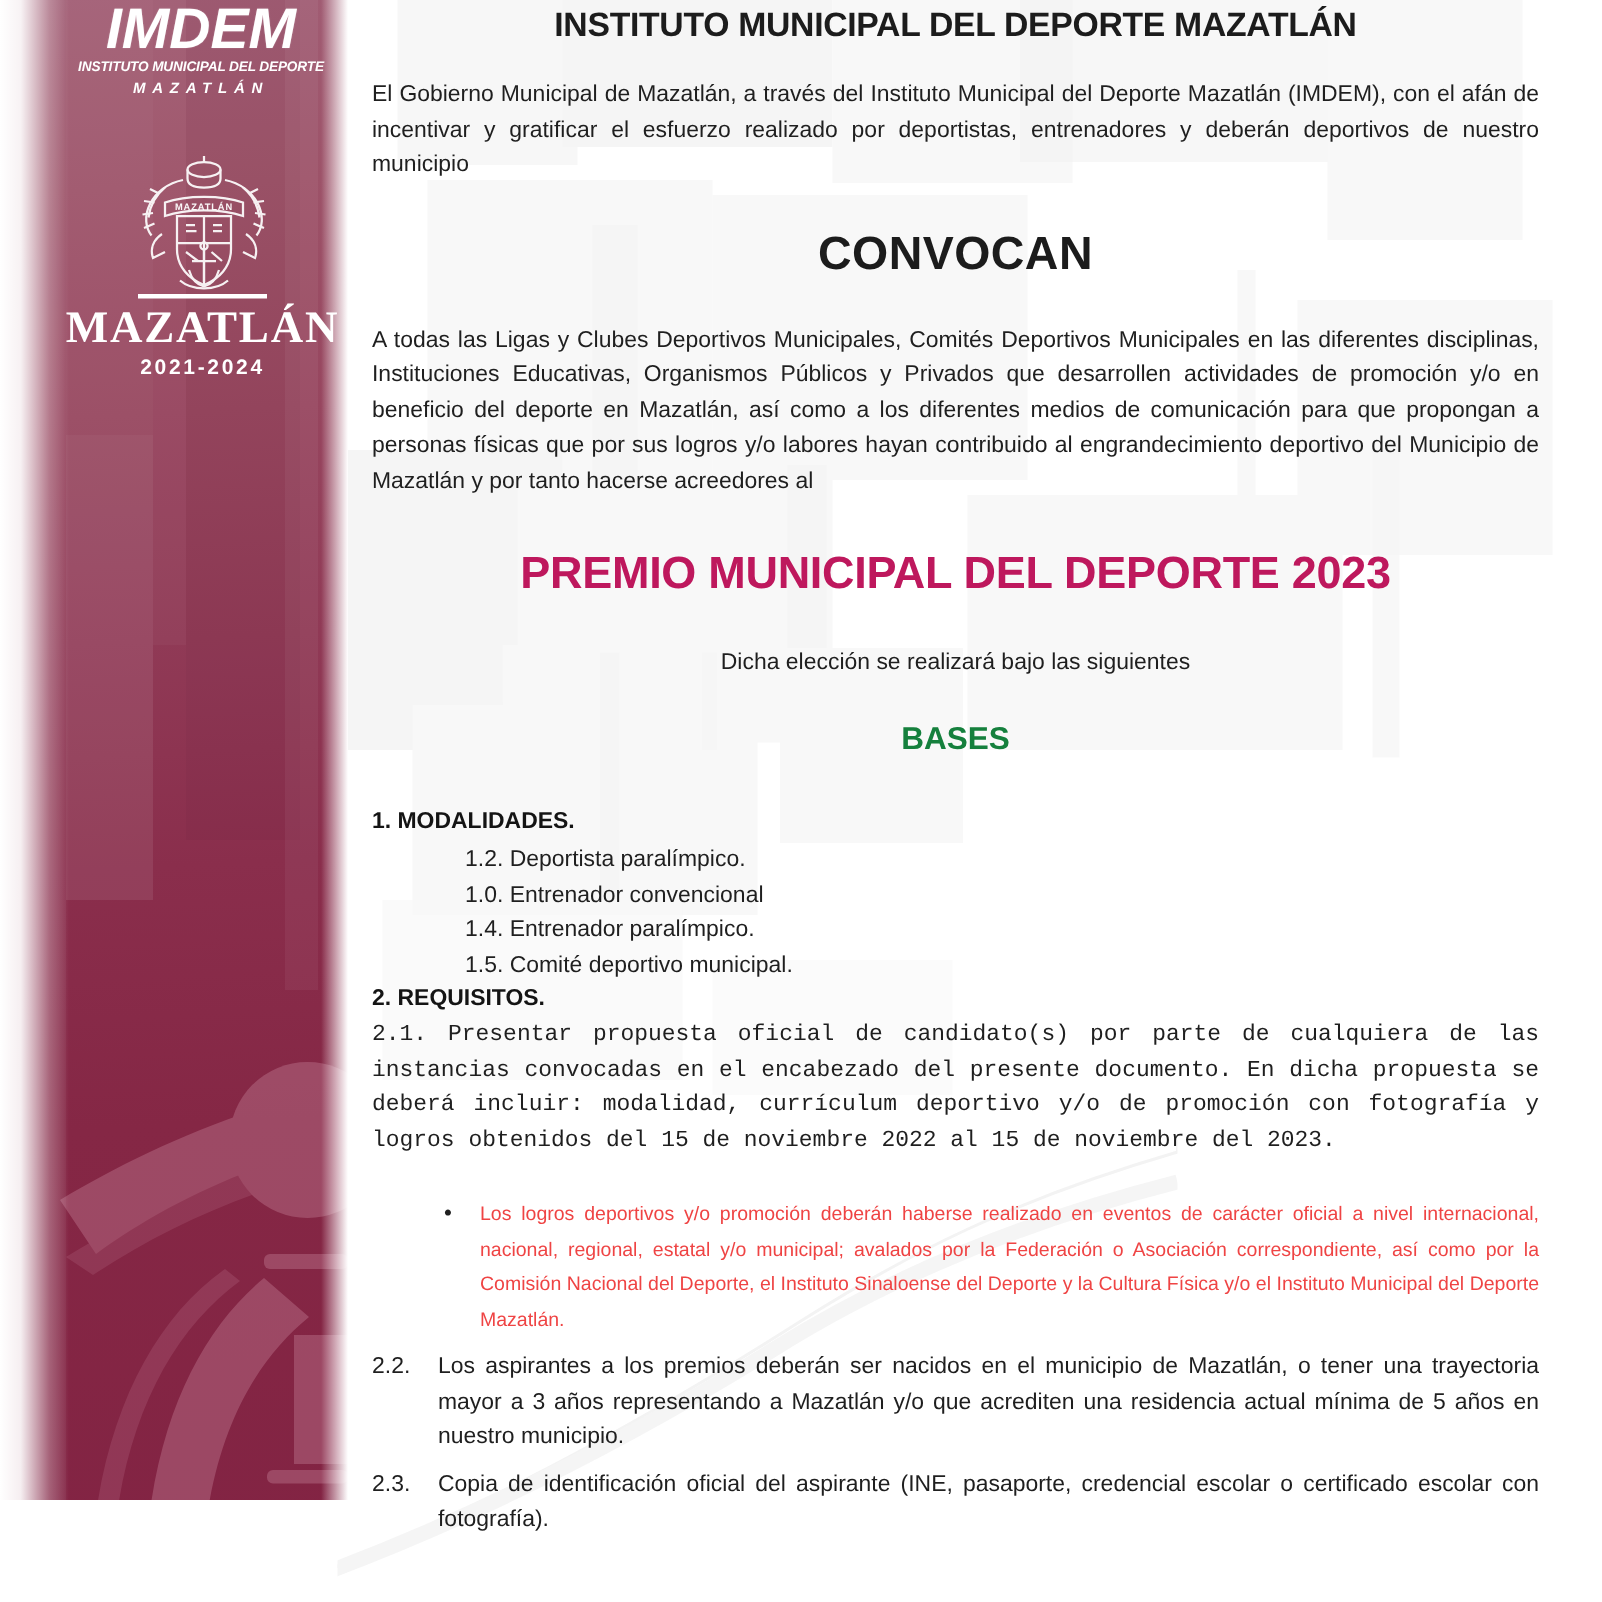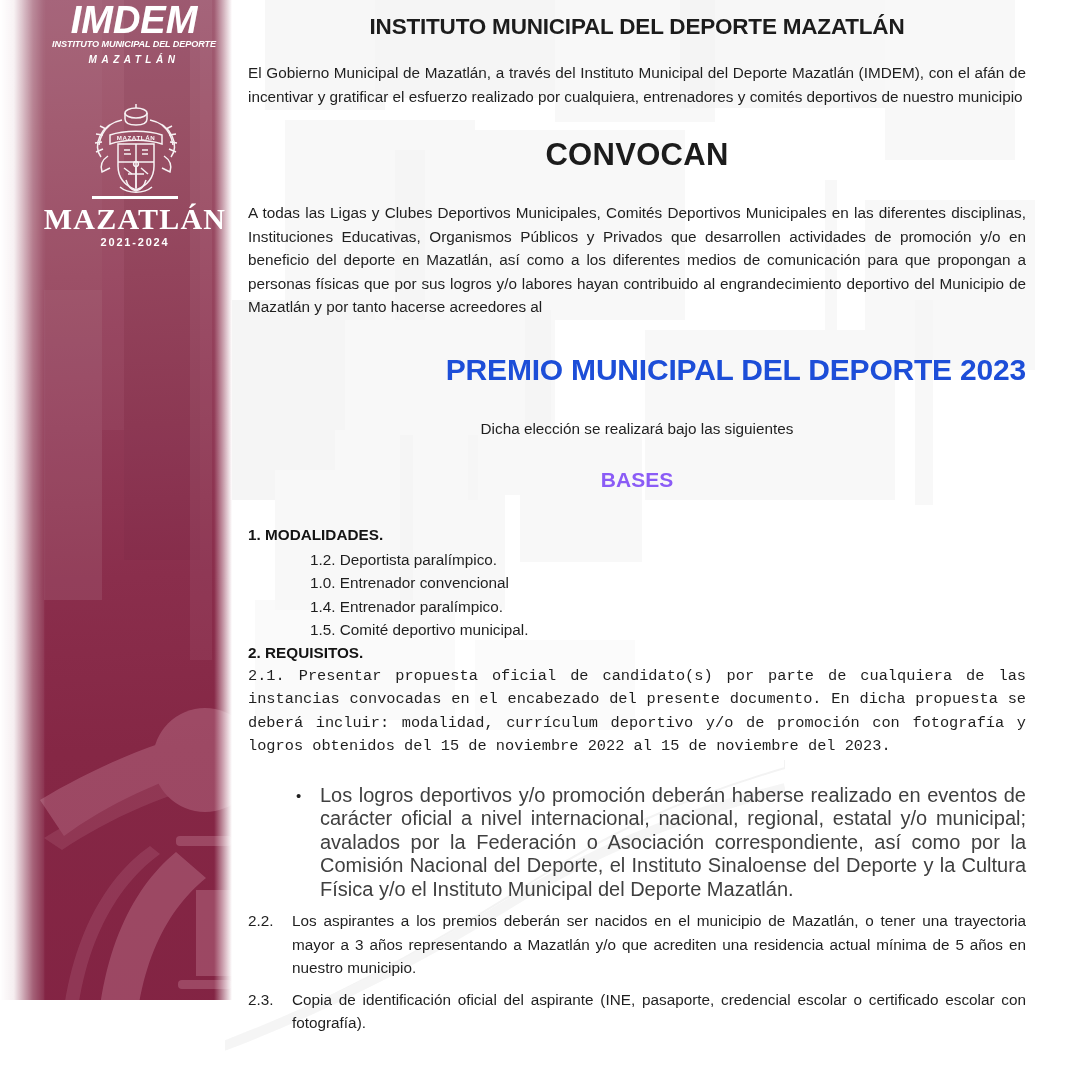--- a/index.html
+++ b/index.html
@@ -137,30 +137,30 @@
     font-family: "Liberation Serif", serif;
     font-weight: bold;
     font-size: 30px;
     line-height: 30px;
     letter-spacing: 1.2px;
     color: #ffffff;
   }
   #mazatlan-years {
     font-family: "Liberation Sans", sans-serif;
     font-weight: bold;
-    font-size: 11px;
+    font-size: 14px;
     letter-spacing: 1.8px;
     color: #ffffff;
     margin-top: 2px;
   }
 
   
   #content {
     position: absolute;
-    left: 248px; top: 12px;
+    left: 248px; top: 2px;
     width: 778px;
     height: 761px;
     color: #231f20;
   }
 
   #doc-title {
     font-family: "Liberation Sans", sans-serif;
     font-weight: bold;
     font-size: 22.5px;
     line-height: 26px;
@@ -190,41 +190,41 @@
     margin-top: 30px;
   }
 
   #convoca-p { margin-top: 29px; }
 
   #premio {
     font-family: "Liberation Sans", sans-serif;
     font-size: 30px;
     line-height: 34px;
     letter-spacing: -0.2px;
-    text-align: right;
-    color: #1d4ed8;
+    text-align: center;
+    color: #be185d;
     margin-top: 34px;
   }
 
   #dicha {
     font-family: "Liberation Sans", sans-serif;
     font-size: 15.3px;
     line-height: 22px;
     text-align: center;
     color: #1f1f1f;
     margin-top: 31px;
   }
 
   #bases {
     font-family: "Liberation Sans", sans-serif;
     font-weight: bold;
     font-size: 21px;
     line-height: 24px;
     text-align: center;
-    color: #8b5cf6;
+    color: #15803d;
     margin-top: 28px;
   }
 
   .sec-head {
     font-family: "Liberation Sans", sans-serif;
     font-weight: bold;
     font-size: 15.3px;
     line-height: 22px;
     color: #141414;
   }
@@ -253,23 +253,23 @@
     flex: 0 0 30px;
     font-size: 15px;
     line-height: 23.5px;
     color: #1f1f1f;
     text-align: left;
     padding-left: 6px;
   }
   .bullet-text {
     flex: 1 1 auto;
     font-family: "Liberation Sans", sans-serif;
-    font-size: 20px;
-    line-height: 23.5px;
-    color: #404040;
+    font-size: 13px;
+    line-height: 23.5px;
+    color: #ef4444;
     text-align: justify;
   }
 
   .num-item {
     margin-top: 8px;
     display: flex;
   }
   .num-label {
     flex: 0 0 44px;
     font-family: "Liberation Sans", sans-serif;
@@ -423,21 +423,21 @@
     </div>
 
     <div id="sidebar-fade-left"></div>
     <div id="sidebar-fade-right"></div>
   </aside>
 
   <main id="content">
 
     <h1 id="doc-title">INSTITUTO MUNICIPAL DEL DEPORTE MAZATLÁN</h1>
 
-    <p id="intro-p" class="body-p">El Gobierno Municipal de Mazatlán, a través del Instituto Municipal del Deporte Mazatlán (IMDEM), con el afán de incentivar y gratificar el esfuerzo realizado por cualquiera, entrenadores y comités deportivos de nuestro municipio</p>
+    <p id="intro-p" class="body-p">El Gobierno Municipal de Mazatlán, a través del Instituto Municipal del Deporte Mazatlán (IMDEM), con el afán de incentivar y gratificar el esfuerzo realizado por deportistas, entrenadores y deberán deportivos de nuestro municipio</p>
 
     <h2 id="convocan">CONVOCAN</h2>
 
     <p id="convoca-p" class="body-p">A todas las Ligas y Clubes Deportivos Municipales, Comités Deportivos Municipales en las diferentes disciplinas, Instituciones Educativas, Organismos Públicos y Privados que desarrollen actividades de promoción y/o en beneficio del deporte en Mazatlán, así como a los diferentes medios de comunicación para que propongan a personas físicas que por sus logros y/o labores hayan contribuido al engrandecimiento deportivo del Municipio de Mazatlán y por tanto hacerse acreedores al</p>
 
     <h2 id="premio">PREMIO MUNICIPAL DEL DEPORTE 2023</h2>
 
     <p id="dicha">Dicha elección se realizará bajo las siguientes</p>
 
     <h2 id="bases">BASES</h2>

